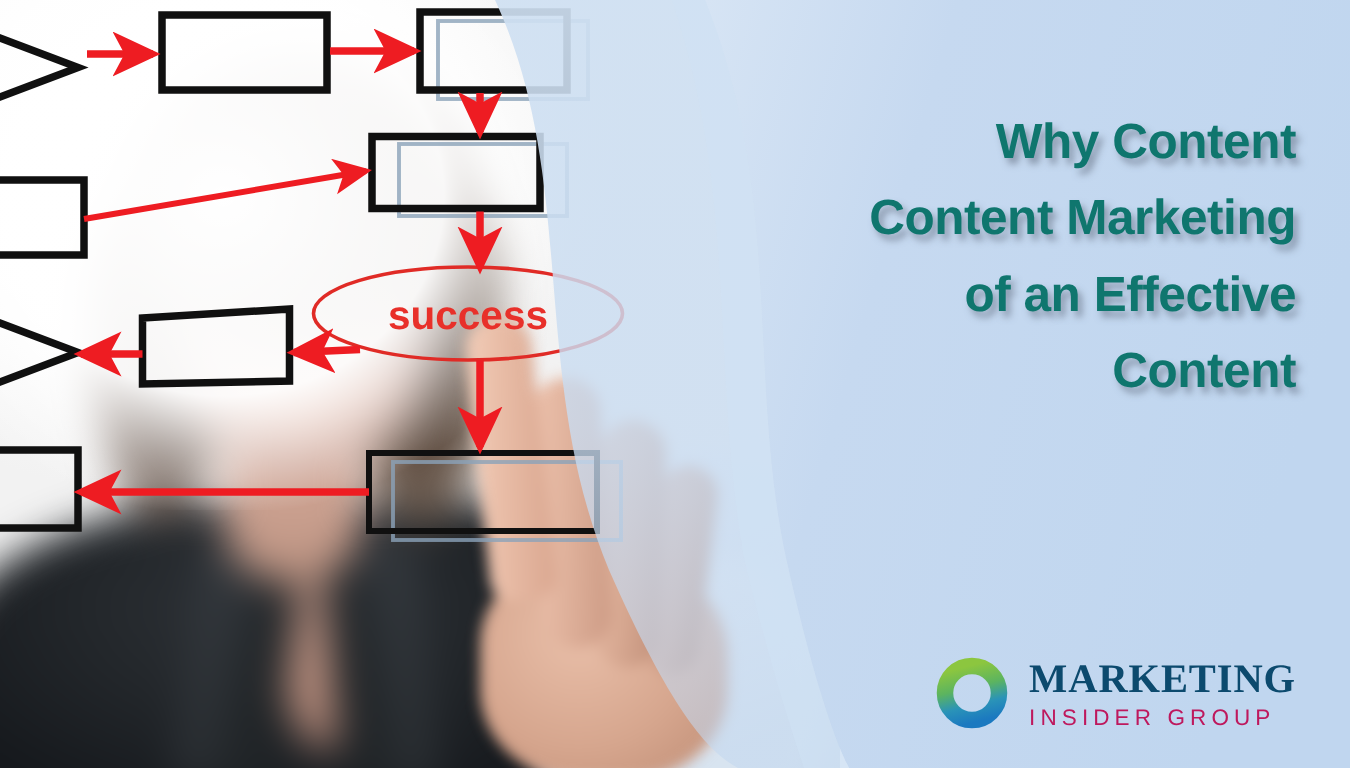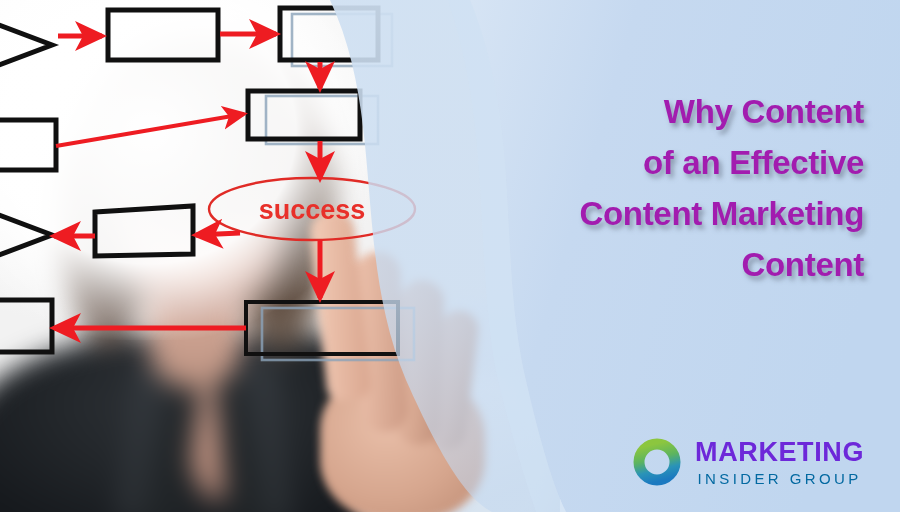--- a/index.html
+++ b/index.html
@@ -196,56 +196,56 @@
   .blue-panel {
     position: absolute;
     left: 0; top: 0;
     width: 900px; height: 512px;
   }
 
   
   .headline {
     position: absolute;
     right: 36px;
-    top: 86px;
+    top: 68px;
     width: 430px;
     text-align: right;
     font-size: 33px;
     font-weight: bold;
     line-height: 51px;
-    color: #a21caf;
+    color: #0f766e;
     letter-spacing: -0.3px;
     text-shadow: 3px 4px 5px rgba(90,100,118,0.55);
   }
   .headline .ln { display: block; white-space: nowrap; }
 
   
   .logo {
     position: absolute;
     right: 36px;
     bottom: 26px;
     display: flex;
     align-items: center;
     gap: 14px;
   }
   .logo-mark { width: 48px; height: 48px; display: block; }
   .logo-text { display: flex; flex-direction: column; line-height: 1; }
   .logo-top {
     font-size: 27px;
     font-weight: bold;
-    color: #6d28d9;
+    color: #0c4a6e;
     letter-spacing: 0.6px;
+    font-family: Liberation Serif, serif;
   }
   .logo-bottom {
     font-size: 15px;
     font-weight: normal;
-    color: #0369a1;
+    color: #be185d;
     letter-spacing: 3.4px;
     margin-top: 5px;
-    text-align: center;
   }
 </style>
 </head>
 <body>
 
 <div id="canvas">
 
   <div class="photo">
     <div class="photo-bg"></div>
 
@@ -332,22 +332,22 @@
 
     <path d="M330,0 C386,120 352,250 406,380 C446,470 470,500 492,512 L900,512 L900,0 Z" fill="url(#bluesoft)"></path>
 
     <path d="M470,0 C522,130 498,250 524,372 C542,452 556,492 566,512 L900,512 L900,0 Z" fill="url(#bluegrad)"></path>
 
     <path d="M470,0 C522,130 498,250 524,372 C542,452 556,492 566,512 L536,512 C524,476 510,430 496,372 C474,248 492,130 448,0 Z" fill="#cfe1f4" opacity="0.55"></path>
   </svg>
 
   <div class="headline">
     <span class="ln">Why Content</span>
+    <span class="ln">Content Marketing</span>
     <span class="ln">of an Effective</span>
-    <span class="ln">Content Marketing</span>
     <span class="ln">Content</span>
   </div>
 
   <div class="logo">
     <svg class="logo-mark" viewBox="0 0 48 48">
       <defs>
         <linearGradient id="ringgrad" x1="0.45" y1="0" x2="0.7" y2="1">
           <stop offset="0%" stop-color="#8cc63f"></stop>
           <stop offset="38%" stop-color="#5cb45f"></stop>
           <stop offset="70%" stop-color="#2a93b8"></stop>

